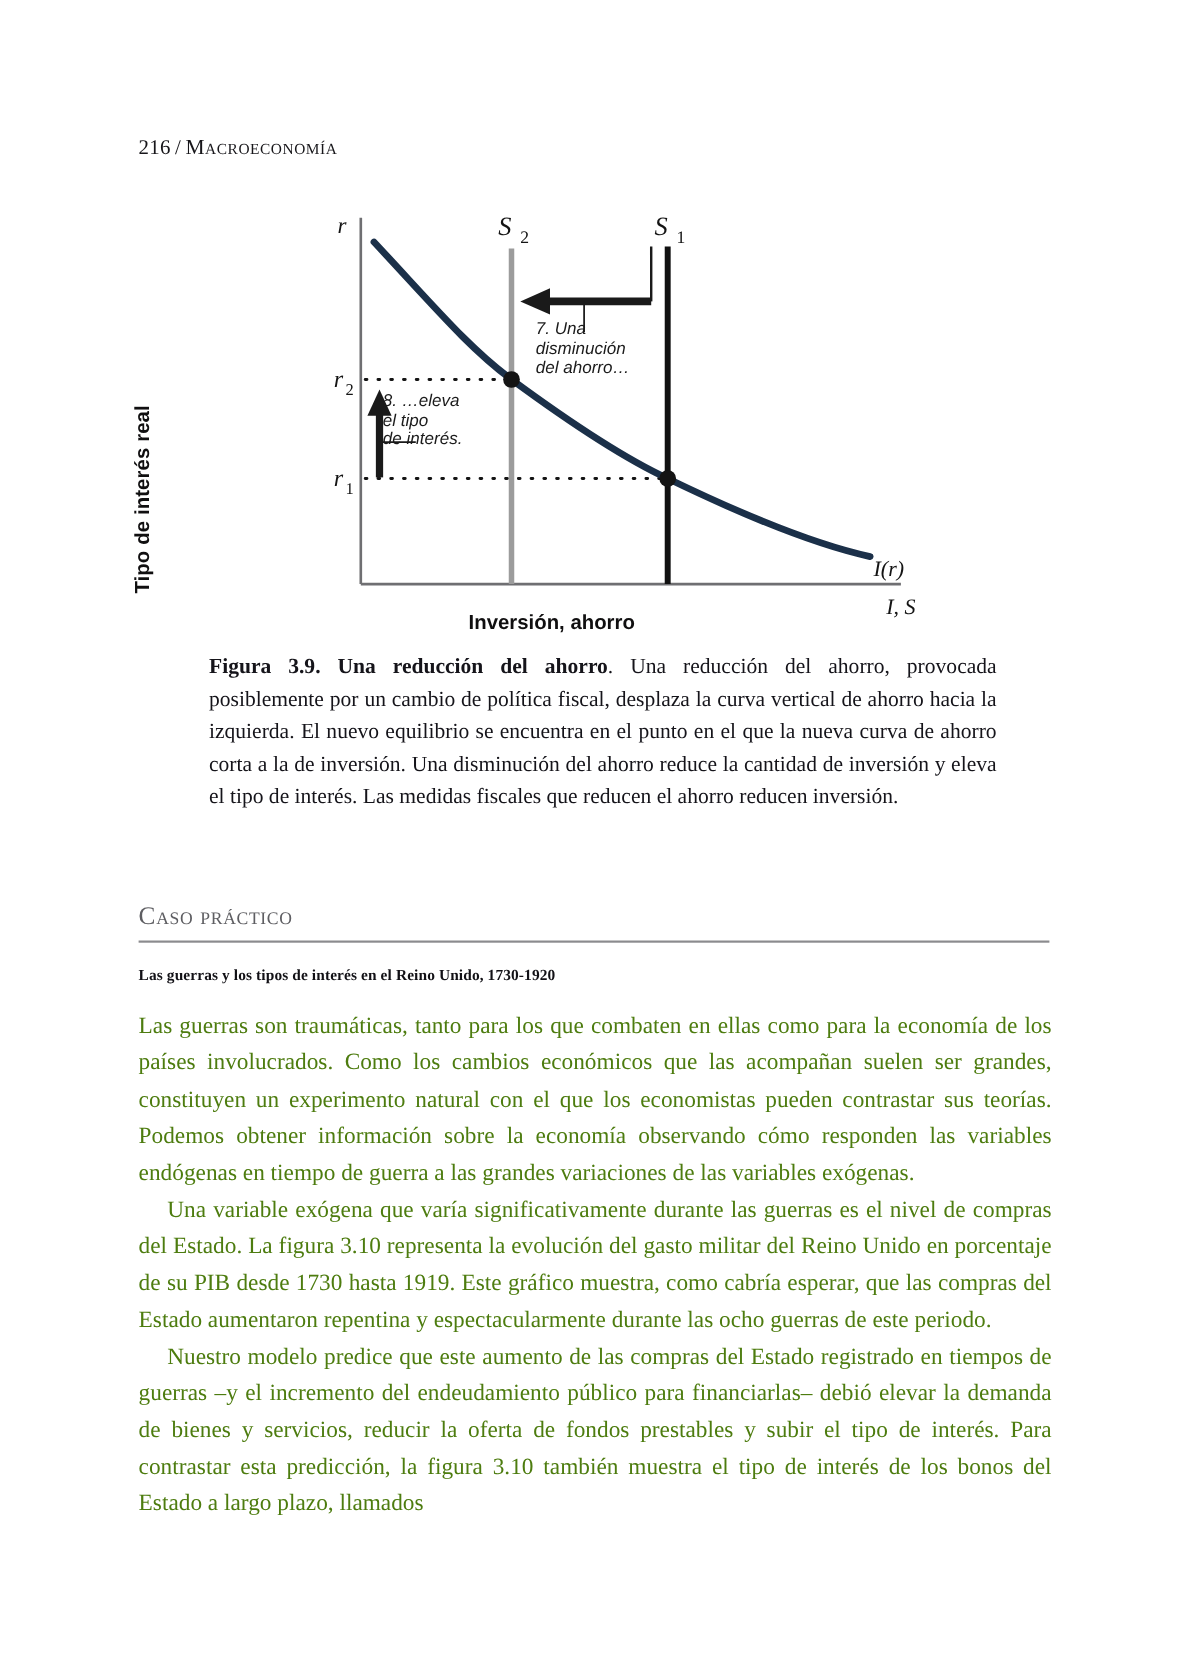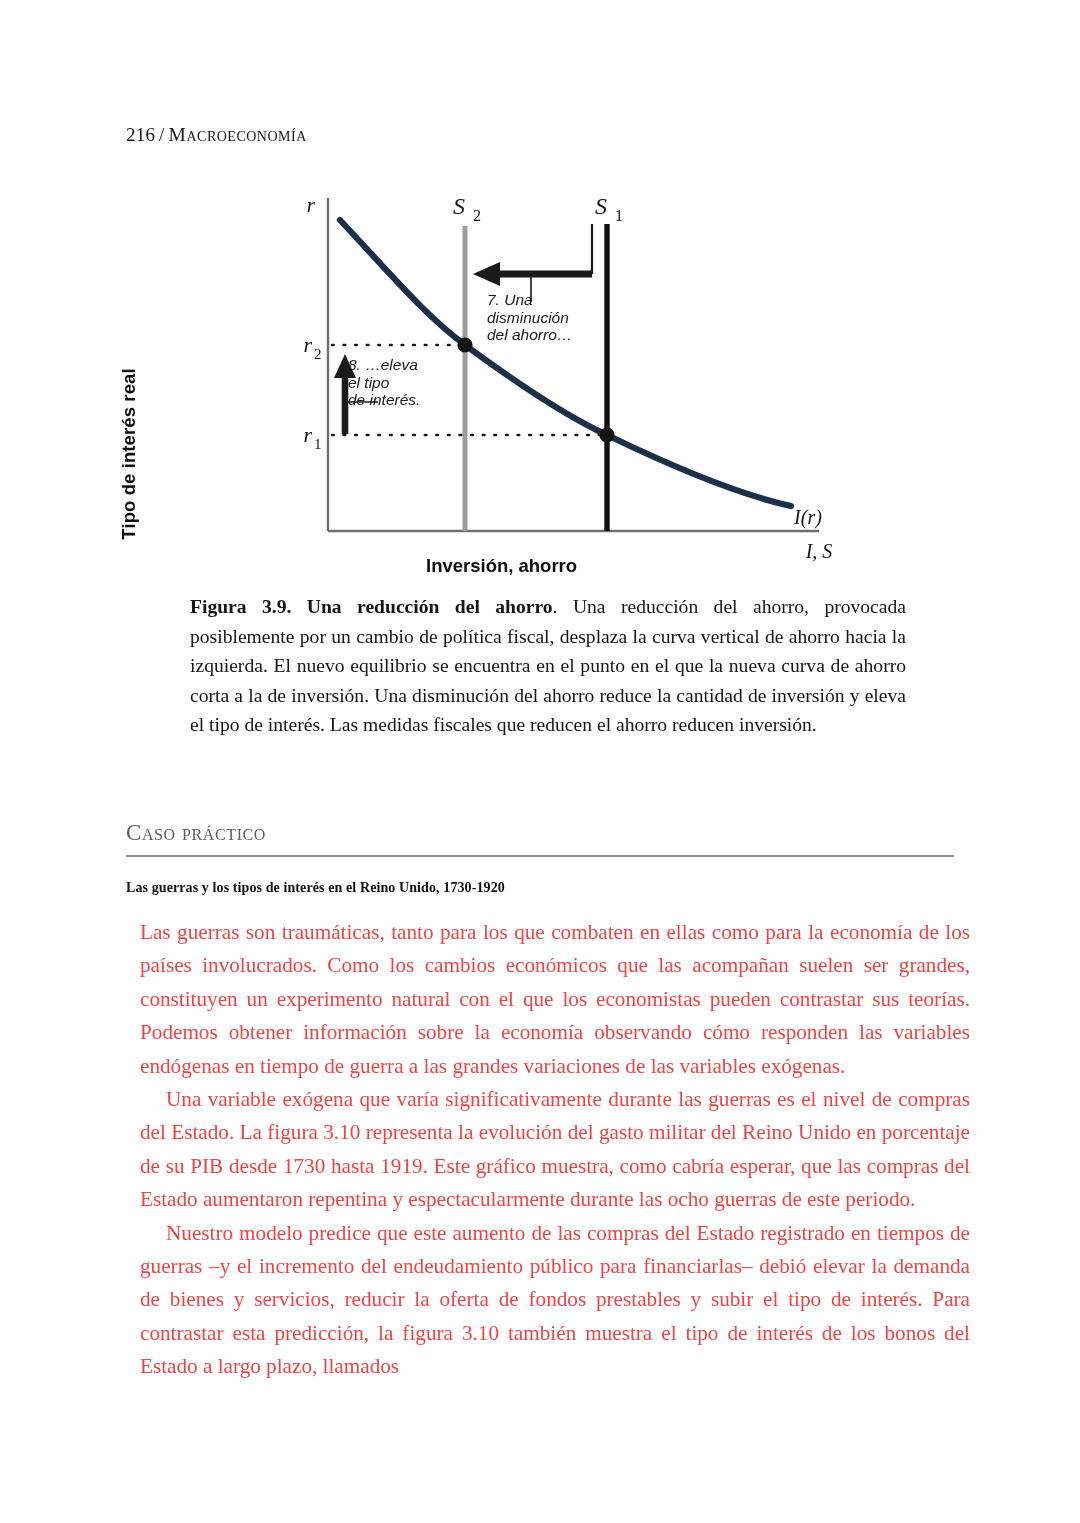--- a/index.html
+++ b/index.html
@@ -129,27 +129,27 @@
     font-family: Liberation Serif, serif;
     font-weight: bold;
     font-size: 14px;
     color: #121116;
     letter-spacing: 0.1px;
     margin-top: 18px;
   }
 
   .body-text {
     position: absolute;
-    left: 140px;
+    left: 126px;
     top: 916px;
     width: 830px;
     font-family: "Liberation Serif", serif;
     font-size: 21.2px;
     line-height: 33.4px;
-    color: #ef4444;
+    color: #4d7c0f;
     text-align: justify;
     text-justify: inter-word;
     hyphens: manual;
   }
   .body-text p { margin: 0; }
   .body-text p.indent { text-indent: 26px; }
 </style>
 </head>
 <body>
 

